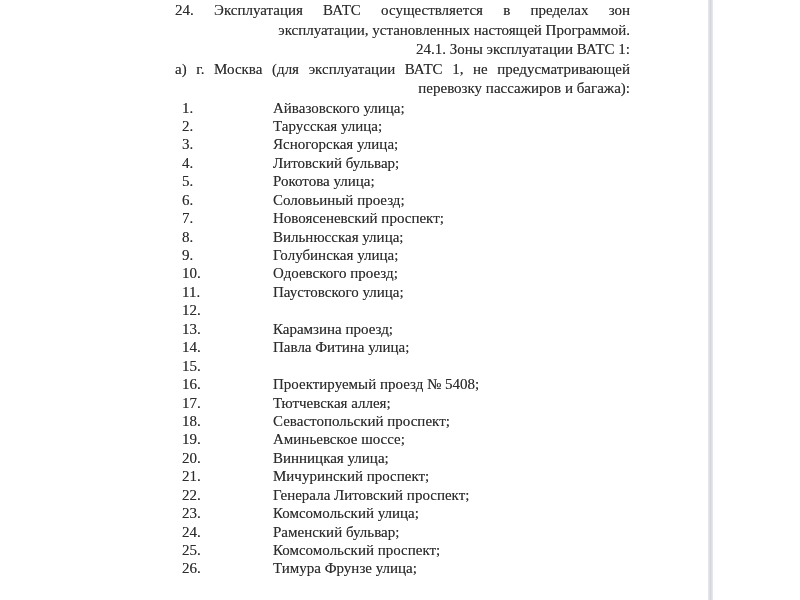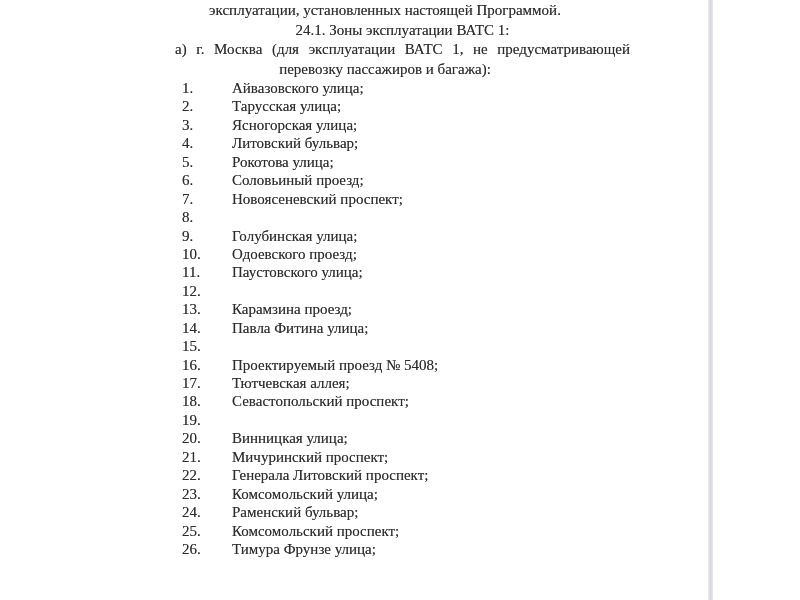--- a/index.html
+++ b/index.html
@@ -31,21 +31,21 @@
     width: 490px;
     font-family: "Liberation Serif", "DejaVu Serif", serif;
     font-size: 15px;
     color: #2d2d2d;
     filter: blur(0.3px);
     text-shadow: 0 0 0.5px rgba(45,45,45,0.55);
   }
   .pline {
     line-height: 19.5px;
     height: 19.5px;
-    text-align: center;
+    text-align: right;
     white-space: nowrap;
   }
   .pline.justify {
     text-align: justify;
     text-align-last: justify;
     white-space: normal;
   }
   .pline.indent {
     padding-left: 35px;
   }
@@ -58,28 +58,30 @@
     line-height: 18.45px;
     padding-left: 42px;
     white-space: nowrap;
   }
   .num {
     flex: none;
     width: 50px;
   }
   .street {
     flex: none;
+    margin-left: 41px;
   }
 </style>
 </head>
 <body>
 
 <div class="page">
   <div class="content">
 
+    <div class="pline justify indent">24. Эксплуатация ВАТС осуществляется в пределах зон</div>
     <div class="pline">эксплуатации, установленных настоящей Программой.</div>
     <div class="pline indent">24.1. Зоны эксплуатации ВАТС 1:</div>
     <div class="pline justify indent">а) г. Москва (для эксплуатации ВАТС 1, не предусматривающей</div>
     <div class="pline">перевозку пассажиров и багажа):</div>
 
     <div class="street-list">
       <div class="row">
         <span class="num">1.</span>
         <span class="street">Айвазовского улица;</span>
       </div>
@@ -102,20 +104,21 @@
       <div class="row">
         <span class="num">6.</span>
         <span class="street">Соловьиный проезд;</span>
       </div>
       <div class="row">
         <span class="num">7.</span>
         <span class="street">Новоясеневский проспект;</span>
       </div>
       <div class="row">
         <span class="num">8.</span>
+        <span class="street">Вильнюсская улица;</span>
       </div>
       <div class="row">
         <span class="num">9.</span>
         <span class="street">Голубинская улица;</span>
       </div>
       <div class="row">
         <span class="num">10.</span>
         <span class="street">Одоевского проезд;</span>
       </div>
       <div class="row">
@@ -143,20 +146,21 @@
       <div class="row">
         <span class="num">17.</span>
         <span class="street">Тютчевская аллея;</span>
       </div>
       <div class="row">
         <span class="num">18.</span>
         <span class="street">Севастопольский проспект;</span>
       </div>
       <div class="row">
         <span class="num">19.</span>
+        <span class="street">Аминьевское шоссе;</span>
       </div>
       <div class="row">
         <span class="num">20.</span>
         <span class="street">Винницкая улица;</span>
       </div>
       <div class="row">
         <span class="num">21.</span>
         <span class="street">Мичуринский проспект;</span>
       </div>
       <div class="row">

